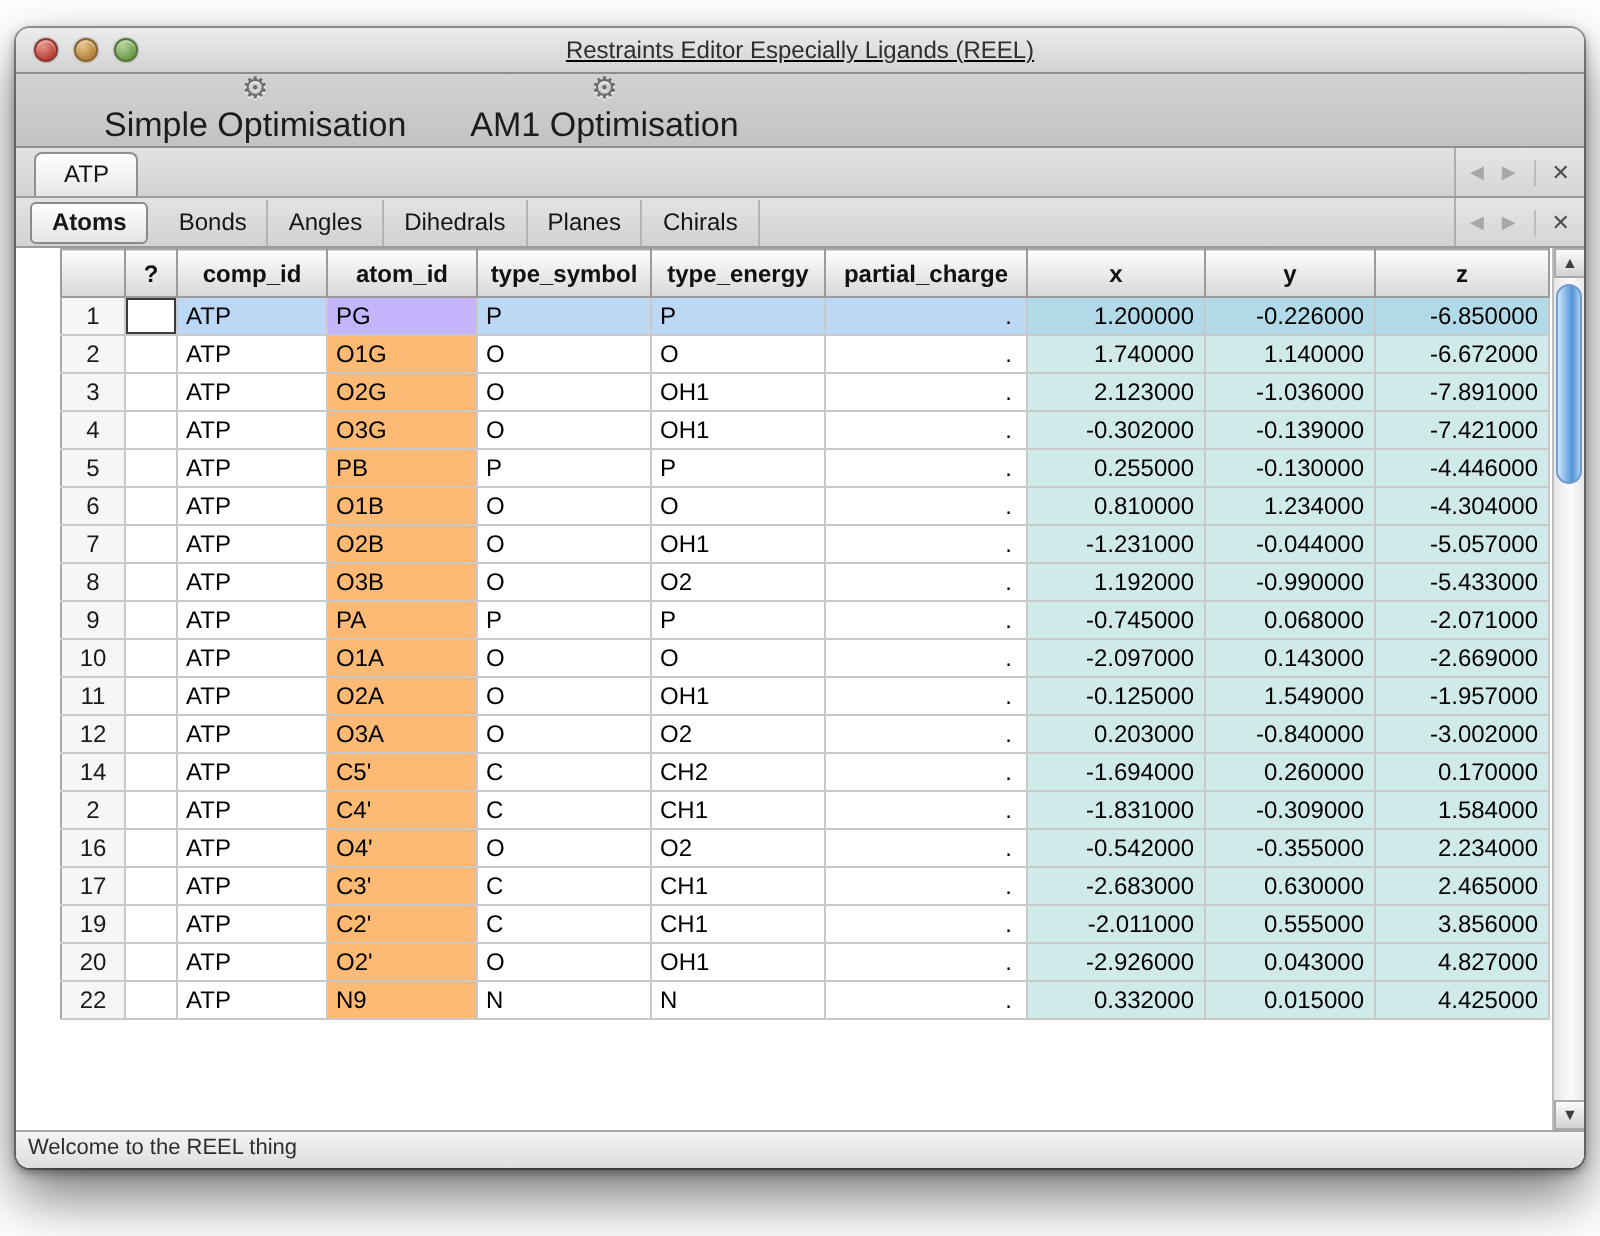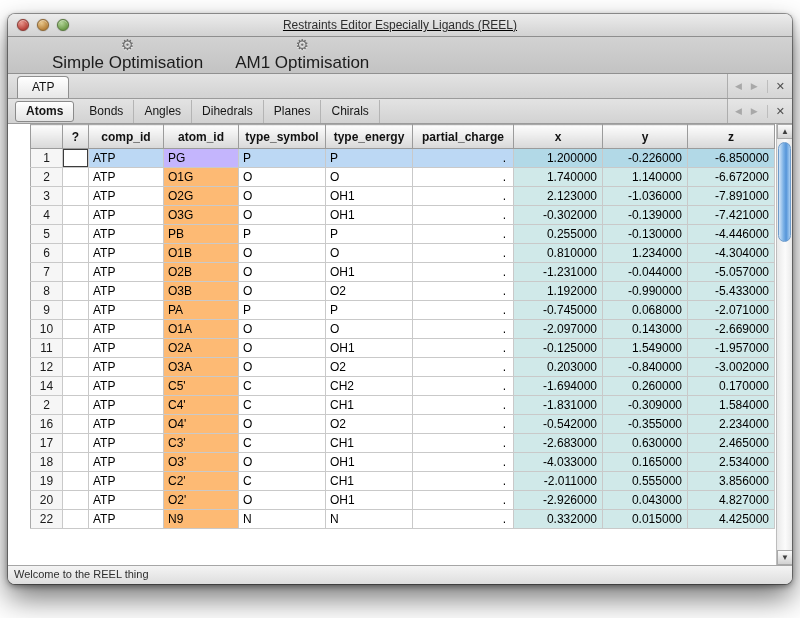--- a/index.html
+++ b/index.html
@@ -336,32 +336,20 @@
                 <td class="col-comp_id">ATP</td>
                 <td class="col-atom_id">C3'</td>
                 <td class="col-type_symbol">C</td>
                 <td class="col-type_energy">CH1</td>
                 <td class="col-partial_charge">.</td>
                 <td class="col-x">-2.683000</td>
                 <td class="col-y">0.630000</td>
                 <td class="col-z">2.465000</td>
               </tr>
               <tr>
-                <td class="col-gutter">18</td>
-                <td class="col-q"></td>
-                <td class="col-comp_id">ATP</td>
-                <td class="col-atom_id">O3'</td>
-                <td class="col-type_symbol">O</td>
-                <td class="col-type_energy">OH1</td>
-                <td class="col-partial_charge">.</td>
-                <td class="col-x">-4.033000</td>
-                <td class="col-y">0.165000</td>
-                <td class="col-z">2.534000</td>
-              </tr>
-              <tr>
                 <td class="col-gutter">19</td>
                 <td class="col-q"></td>
                 <td class="col-comp_id">ATP</td>
                 <td class="col-atom_id">C2'</td>
                 <td class="col-type_symbol">C</td>
                 <td class="col-type_energy">CH1</td>
                 <td class="col-partial_charge">.</td>
                 <td class="col-x">-2.011000</td>
                 <td class="col-y">0.555000</td>
                 <td class="col-z">3.856000</td>

